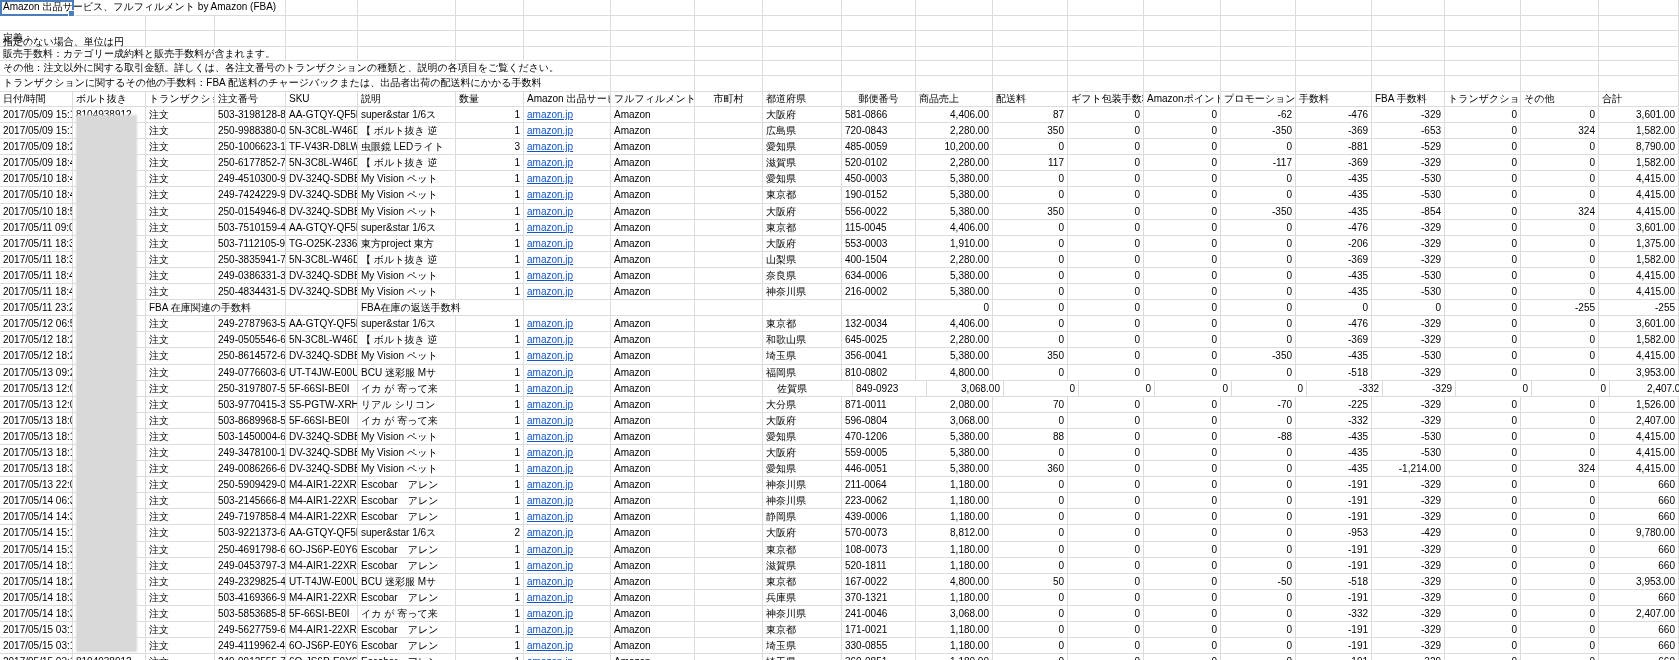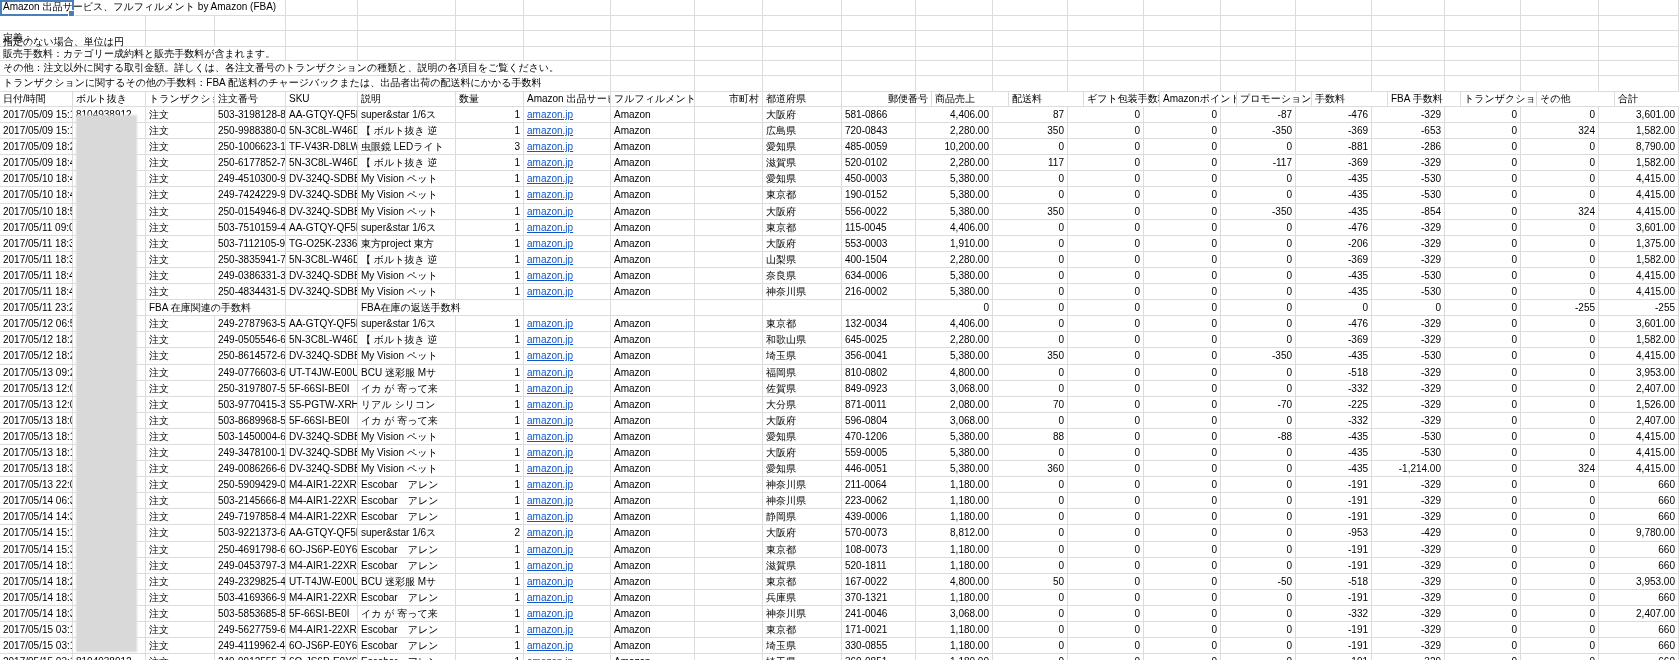--- a/index.html
+++ b/index.html
@@ -183,23 +183,23 @@
       <div class="row" style="height: 15.5px; line-height: 14.5px;">
         <div class="cell" style="width: 73px; text-align: left;">日付/時間</div>
         <div class="cell" style="width: 73px; text-align: left;">ボルト抜き</div>
         <div class="cell" style="width: 69px; text-align: left;">トランザクションの種類</div>
         <div class="cell" style="width: 71px; text-align: left;">注文番号</div>
         <div class="cell" style="width: 72px; text-align: left;">SKU</div>
         <div class="cell" style="width: 98px; text-align: left;">説明</div>
         <div class="cell r" style="width: 68px; text-align: left;">数量</div>
         <div class="cell" style="width: 87px; text-align: left;">Amazon 出品サービス</div>
         <div class="cell" style="width: 84px; text-align: left;">フルフィルメント</div>
-        <div class="cell" style="width: 68px; text-align: right;">市町村</div>
+        <div class="cell" style="width: 68px; text-align: center;">市町村</div>
         <div class="cell" style="width: 79px; text-align: left;">都道府県</div>
-        <div class="cell" style="width: 74px; text-align: right; margin-left: 16px;">郵便番号</div>
+        <div class="cell" style="width: 74px; text-align: center;">郵便番号</div>
         <div class="cell r" style="width: 77px; text-align: left;">商品売上</div>
         <div class="cell r" style="width: 75px; text-align: left;">配送料</div>
         <div class="cell r" style="width: 76px; text-align: left;">ギフト包装手数料</div>
         <div class="cell r" style="width: 77px; text-align: left;">Amazonポイント</div>
         <div class="cell r" style="width: 75px; text-align: left;">プロモーション割引</div>
         <div class="cell r" style="width: 76px; text-align: left;">手数料</div>
         <div class="cell r" style="width: 73px; text-align: left;">FBA 手数料</div>
         <div class="cell r" style="width: 76px; text-align: left;">トランザクションに関するその他の手数料</div>
         <div class="cell r" style="width: 78px; text-align: left;">その他</div>
         <div class="cell r" style="width: 80px; text-align: left;">合計</div>
@@ -214,21 +214,21 @@
         <div class="cell r" style="width: 68px;">1</div>
         <div class="cell" style="width: 87px;"><span class="link">amazon.jp</span></div>
         <div class="cell" style="width: 84px;">Amazon</div>
         <div class="cell" style="width: 68px;"></div>
         <div class="cell" style="width: 79px;">大阪府</div>
         <div class="cell" style="width: 74px;">581-0866</div>
         <div class="cell r" style="width: 77px;">4,406.00</div>
         <div class="cell r" style="width: 75px;">87</div>
         <div class="cell r" style="width: 76px;">0</div>
         <div class="cell r" style="width: 77px;">0</div>
-        <div class="cell r" style="width: 75px;">-87</div>
+        <div class="cell r" style="width: 75px;">-62</div>
         <div class="cell r" style="width: 76px;">-476</div>
         <div class="cell r" style="width: 73px;">-329</div>
         <div class="cell r" style="width: 76px;">0</div>
         <div class="cell r" style="width: 78px;">0</div>
         <div class="cell r" style="width: 80px;">3,601.00</div>
       </div>
       <div class="row" style="height: 16.1px; line-height: 15.1px;">
         <div class="cell" style="width: 73px;">2017/05/09 15:15</div>
         <div class="cell" style="width: 73px;"></div>
         <div class="cell" style="width: 69px;">注文</div>
@@ -264,21 +264,21 @@
         <div class="cell" style="width: 84px;">Amazon</div>
         <div class="cell" style="width: 68px;"></div>
         <div class="cell" style="width: 79px;">愛知県</div>
         <div class="cell" style="width: 74px;">485-0059</div>
         <div class="cell r" style="width: 77px;">10,200.00</div>
         <div class="cell r" style="width: 75px;">0</div>
         <div class="cell r" style="width: 76px;">0</div>
         <div class="cell r" style="width: 77px;">0</div>
         <div class="cell r" style="width: 75px;">0</div>
         <div class="cell r" style="width: 76px;">-881</div>
-        <div class="cell r" style="width: 73px;">-286</div>
+        <div class="cell r" style="width: 73px;">-529</div>
         <div class="cell r" style="width: 76px;">0</div>
         <div class="cell r" style="width: 78px;">0</div>
         <div class="cell r" style="width: 80px;">8,790.00</div>
       </div>
       <div class="row" style="height: 16.1px; line-height: 15.1px;">
         <div class="cell" style="width: 73px;">2017/05/09 18:43</div>
         <div class="cell" style="width: 73px;"></div>
         <div class="cell" style="width: 69px;">注文</div>
         <div class="cell" style="width: 71px;">250-6177852-700</div>
         <div class="cell" style="width: 72px;">5N-3C8L-W46D</div>
@@ -616,21 +616,21 @@
         <div class="cell" style="width: 73px;">2017/05/13 12:00</div>
         <div class="cell" style="width: 73px;"></div>
         <div class="cell" style="width: 69px;">注文</div>
         <div class="cell" style="width: 71px;">250-3197807-515</div>
         <div class="cell" style="width: 72px;">5F-66SI-BE0I</div>
         <div class="cell" style="width: 98px;">イカ が 寄って来</div>
         <div class="cell r" style="width: 68px;">1</div>
         <div class="cell" style="width: 87px;"><span class="link">amazon.jp</span></div>
         <div class="cell" style="width: 84px;">Amazon</div>
         <div class="cell" style="width: 68px;"></div>
-        <div class="cell" style="width: 79px;">佐賀県</div>
+        <div class="cell" style="width: 79px; margin-left: 11px;">佐賀県</div>
         <div class="cell" style="width: 74px;">849-0923</div>
         <div class="cell r" style="width: 77px;">3,068.00</div>
         <div class="cell r" style="width: 75px;">0</div>
         <div class="cell r" style="width: 76px;">0</div>
         <div class="cell r" style="width: 77px;">0</div>
         <div class="cell r" style="width: 75px;">0</div>
         <div class="cell r" style="width: 76px;">-332</div>
         <div class="cell r" style="width: 73px;">-329</div>
         <div class="cell r" style="width: 76px;">0</div>
         <div class="cell r" style="width: 78px;">0</div>

